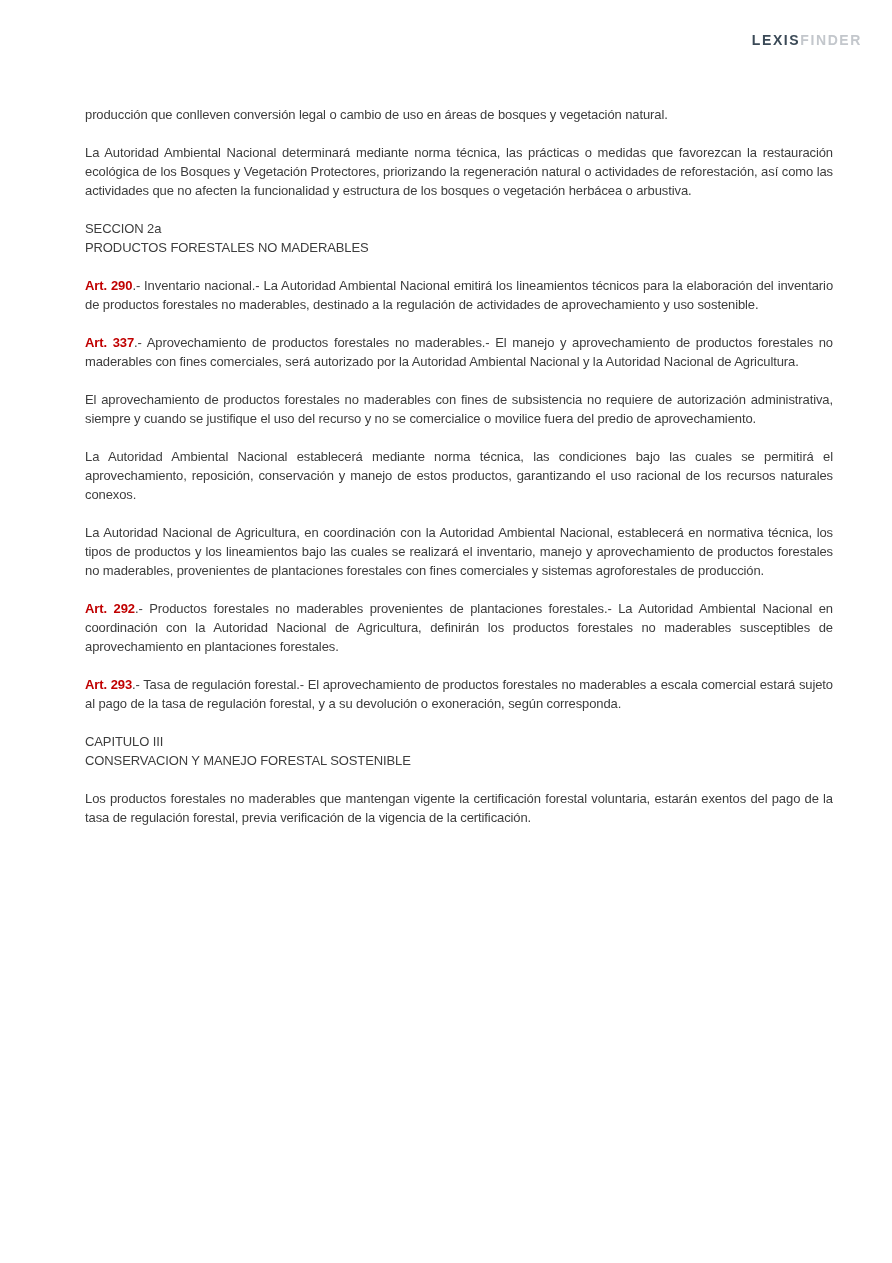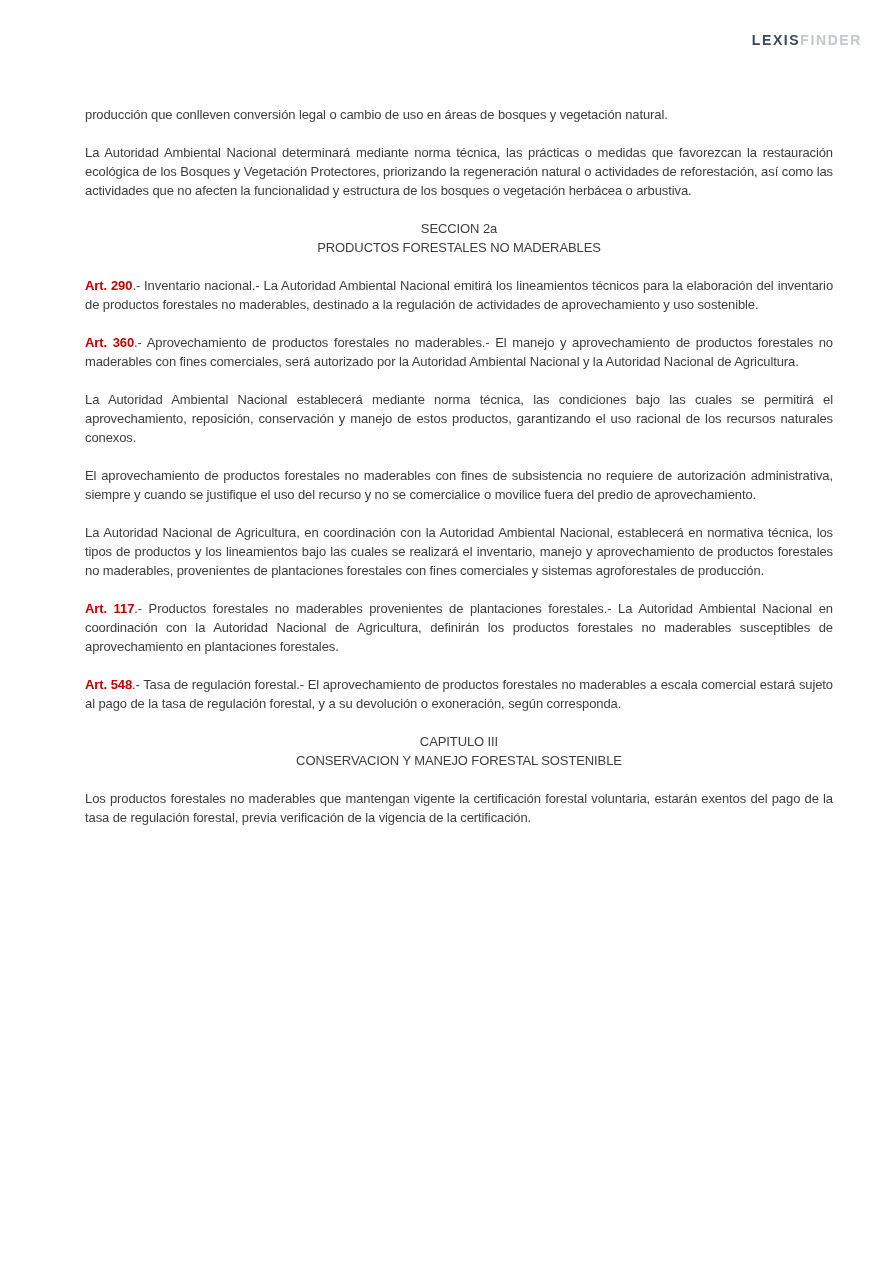--- a/index.html
+++ b/index.html
@@ -40,21 +40,21 @@
     font-size:13px;
     line-height:19px;
     letter-spacing:-0.1px;
   }
   .para{
     margin:0 0 19px 0;
     text-align:justify;
   }
   .para.heading{
     white-space:pre-line;
-    text-align:center;
+    text-align:left;
   }
   .art-label{
     color:var(--article-red,#c00000);
     font-weight:bold;
     margin-top:43px;
   }
   .footer{
     position:absolute;
     left:0;
     top:1201px;
@@ -72,26 +72,26 @@
   <div class="logo">
     <span class="lexis">LEXIS</span><span class="finder">FINDER</span>
   </div>
 
   <div class="doc-body">
       <p class="para body">producción que conlleven conversión legal o cambio de uso en áreas de bosques y vegetación natural.</p>
       <p class="para body">La Autoridad Ambiental Nacional determinará mediante norma técnica, las prácticas o medidas que favorezcan la restauración ecológica de los Bosques y Vegetación Protectores, priorizando la regeneración natural o actividades de reforestación, así como las actividades que no afecten la funcionalidad y estructura de los bosques o vegetación herbácea o arbustiva.</p>
       <p class="para heading">SECCION 2a
 PRODUCTOS FORESTALES NO MADERABLES</p>
       <p class="para article"><span class="art-label">Art. 290</span>.- Inventario nacional.- La Autoridad Ambiental Nacional emitirá los lineamientos técnicos para la elaboración del inventario de productos forestales no maderables, destinado a la regulación de actividades de aprovechamiento y uso sostenible.</p>
-      <p class="para article"><span class="art-label">Art. 360</span>.- Aprovechamiento de productos forestales no maderables.- El manejo y aprovechamiento de productos forestales no maderables con fines comerciales, será autorizado por la Autoridad Ambiental Nacional y la Autoridad Nacional de Agricultura.</p>
+      <p class="para article"><span class="art-label">Art. 337</span>.- Aprovechamiento de productos forestales no maderables.- El manejo y aprovechamiento de productos forestales no maderables con fines comerciales, será autorizado por la Autoridad Ambiental Nacional y la Autoridad Nacional de Agricultura.</p>
+      <p class="para body">El aprovechamiento de productos forestales no maderables con fines de subsistencia no requiere de autorización administrativa, siempre y cuando se justifique el uso del recurso y no se comercialice o movilice fuera del predio de aprovechamiento.</p>
       <p class="para body">La Autoridad Ambiental Nacional establecerá mediante norma técnica, las condiciones bajo las cuales se permitirá el aprovechamiento, reposición, conservación y manejo de estos productos, garantizando el uso racional de los recursos naturales conexos.</p>
-      <p class="para body">El aprovechamiento de productos forestales no maderables con fines de subsistencia no requiere de autorización administrativa, siempre y cuando se justifique el uso del recurso y no se comercialice o movilice fuera del predio de aprovechamiento.</p>
       <p class="para body">La Autoridad Nacional de Agricultura, en coordinación con la Autoridad Ambiental Nacional, establecerá en normativa técnica, los tipos de productos y los lineamientos bajo las cuales se realizará el inventario, manejo y aprovechamiento de productos forestales no maderables, provenientes de plantaciones forestales con fines comerciales y sistemas agroforestales de producción.</p>
-      <p class="para article"><span class="art-label">Art. 117</span>.- Productos forestales no maderables provenientes de plantaciones forestales.- La Autoridad Ambiental Nacional en coordinación con la Autoridad Nacional de Agricultura, definirán los productos forestales no maderables susceptibles de aprovechamiento en plantaciones forestales.</p>
-      <p class="para article"><span class="art-label">Art. 548</span>.- Tasa de regulación forestal.- El aprovechamiento de productos forestales no maderables a escala comercial estará sujeto al pago de la tasa de regulación forestal, y a su devolución o exoneración, según corresponda.</p>
+      <p class="para article"><span class="art-label">Art. 292</span>.- Productos forestales no maderables provenientes de plantaciones forestales.- La Autoridad Ambiental Nacional en coordinación con la Autoridad Nacional de Agricultura, definirán los productos forestales no maderables susceptibles de aprovechamiento en plantaciones forestales.</p>
+      <p class="para article"><span class="art-label">Art. 293</span>.- Tasa de regulación forestal.- El aprovechamiento de productos forestales no maderables a escala comercial estará sujeto al pago de la tasa de regulación forestal, y a su devolución o exoneración, según corresponda.</p>
       <p class="para heading">CAPITULO III
 CONSERVACION Y MANEJO FORESTAL SOSTENIBLE</p>
       <p class="para body">Los productos forestales no maderables que mantengan vigente la certificación forestal voluntaria, estarán exentos del pago de la tasa de regulación forestal, previa verificación de la vigencia de la certificación.</p>
     </div>
 
   <div class="footer">
     <div>REGLAMENTO AL CODIGO ORGANICO DEL AMBIENTE - Página 61</div>
   </div>
 
 </div>

